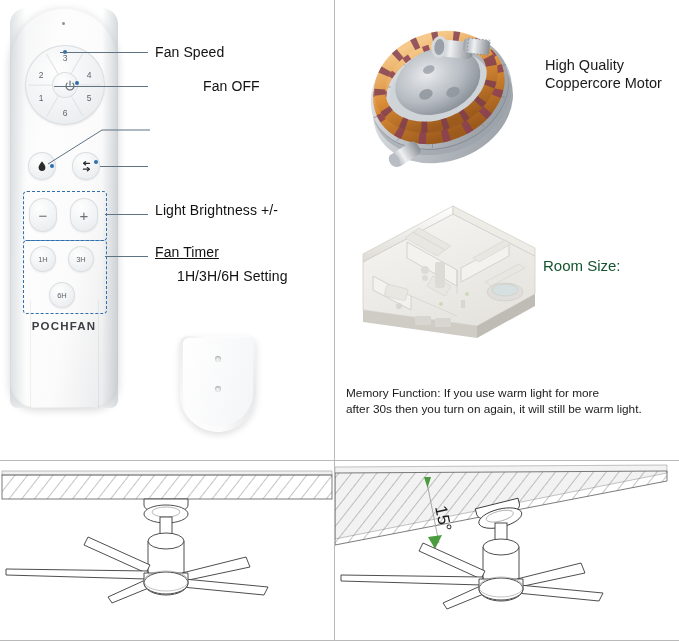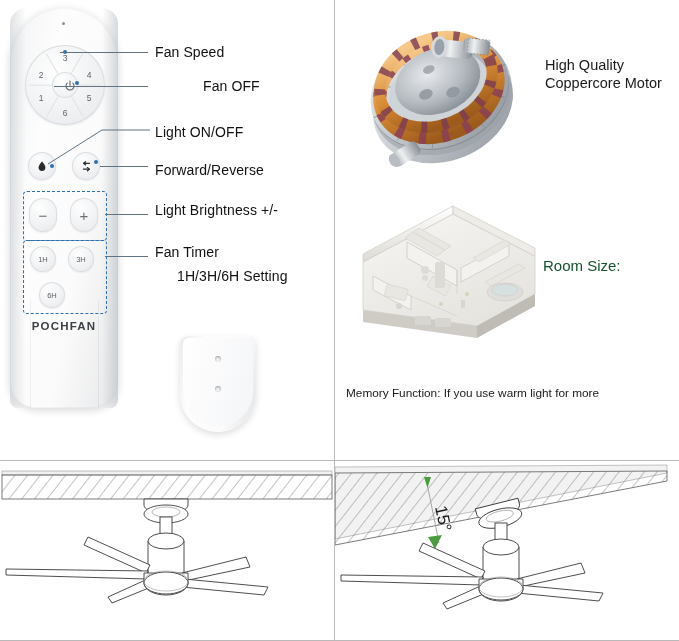--- a/index.html
+++ b/index.html
@@ -49,21 +49,21 @@
     display:flex;align-items:center;justify-content:center;font-size:15px;color:#6a7176;}
   #btn-minus{left:29px;top:198px;}
   #btn-plus{left:70px;top:198px;}
 
   .tbtn{position:absolute;width:26px;height:26px;border-radius:50%;
     background:radial-gradient(circle at 38% 32%,#fefefe,#eceef0 70%,#e2e5e8 100%);
     box-shadow:inset 0 0 0 1px #dcdfe2, 0 1px 2px rgba(0,0,0,.07);
     display:flex;align-items:center;justify-content:center;font-size:7.5px;color:#5d6469;}
   #btn-1h{left:30px;top:246px;}
   #btn-3h{left:68px;top:246px;}
-  #btn-6h{left:39px;top:282px;text-align:right;}
+  #btn-6h{left:49px;top:282px;text-align:right;}
 
   .dashbox{position:absolute;border:1.4px dashed #2f6fae;border-radius:4px;}
   #dash-bright{left:23px;top:191px;width:82px;height:48px;}
   #dash-timer{left:23px;top:240px;width:82px;height:72px;}
 
   #brand{position:absolute;left:24px;top:320px;width:80px;text-align:center;
     font-size:11.5px;font-weight:bold;letter-spacing:1.2px;color:#3c4044;}
   .seam{position:absolute;background:rgba(0,0,0,.05);width:1px;}
 
   
@@ -181,24 +181,22 @@
     <svg style="position:absolute;left:44px;top:126px;" width="108" height="42">
       <line x1="4" y1="38" x2="58" y2="4" stroke="#5f7383" stroke-width="1"></line>
       <line x1="58" y1="4" x2="106" y2="4" stroke="#5f7383" stroke-width="1"></line>
     </svg>
     <div class="lead" style="left:100px;top:166px;width:48px;"></div>
     <div class="lead" style="left:105px;top:214px;width:43px;"></div>
     <div class="lead" style="left:105px;top:256px;width:43px;"></div>
 
     <div class="callout" style="left:155px;top:44px;">Fan Speed</div>
     <div class="callout" style="left:155px;top:78px;margin-left:48px;">Fan OFF</div>
-    <div class="callout" style="left:155px;top:124px;">Light ON/OFF</div>
-    <div class="callout" style="left:155px;top:162px;">Forward/Reverse</div>
     <div class="callout" style="left:155px;top:202px;">Light Brightness +/-</div>
-    <div class="callout" style="left:155px;top:244px;">Fan Timer</div>
+    <div class="callout" style="left:155px;top:244px;text-decoration:underline;">Fan Timer</div>
     <div class="callout" style="left:155px;top:268px;margin-left:22px;">1H/3H/6H Setting</div>
   </div>
 
   <div id="motor-panel">
     <svg style="position:absolute;left:18px;top:8px;" width="180" height="165" viewBox="0 0 180 165">
       <defs>
         <linearGradient id="steel" x1="0" y1="0" x2="1" y2="1">
           <stop offset="0" stop-color="#f2f3f5"></stop>
             <stop offset="0.5" stop-color="#b9bec4"></stop>
             <stop offset="1" stop-color="#8d939a"></stop>
@@ -328,20 +326,21 @@
       <circle cx="118" cy="96" r="2" fill="#cdd8b8"></circle>
       <circle cx="92" cy="106" r="2" fill="#cdd8b8"></circle>
     </svg>
     <div id="room-label">
       <div>Room Size:</div>
     </div>
   </div>
 
   <div id="memory-note">
     <div>Memory Function: If you use warm light for more</div>
+    <div>after 30s then you turn on again, it will still be warm light.</div>
   </div>
 
   <div id="fan-left">
     <svg class="fan-svg" width="334" height="180" viewBox="0 0 334 180">
       <defs>
         <pattern id="hatchL" width="10" height="10" patternUnits="userSpaceOnUse" patternTransform="rotate(38)">
           <line x1="0" y1="0" x2="0" y2="10" stroke="#7c7c7c" stroke-width="0.9"></line>
         </pattern>
       </defs>
       <rect x="2" y="10" width="330" height="4" fill="#f0f0f0" stroke="#9a9a9a" stroke-width="0.6"></rect>

